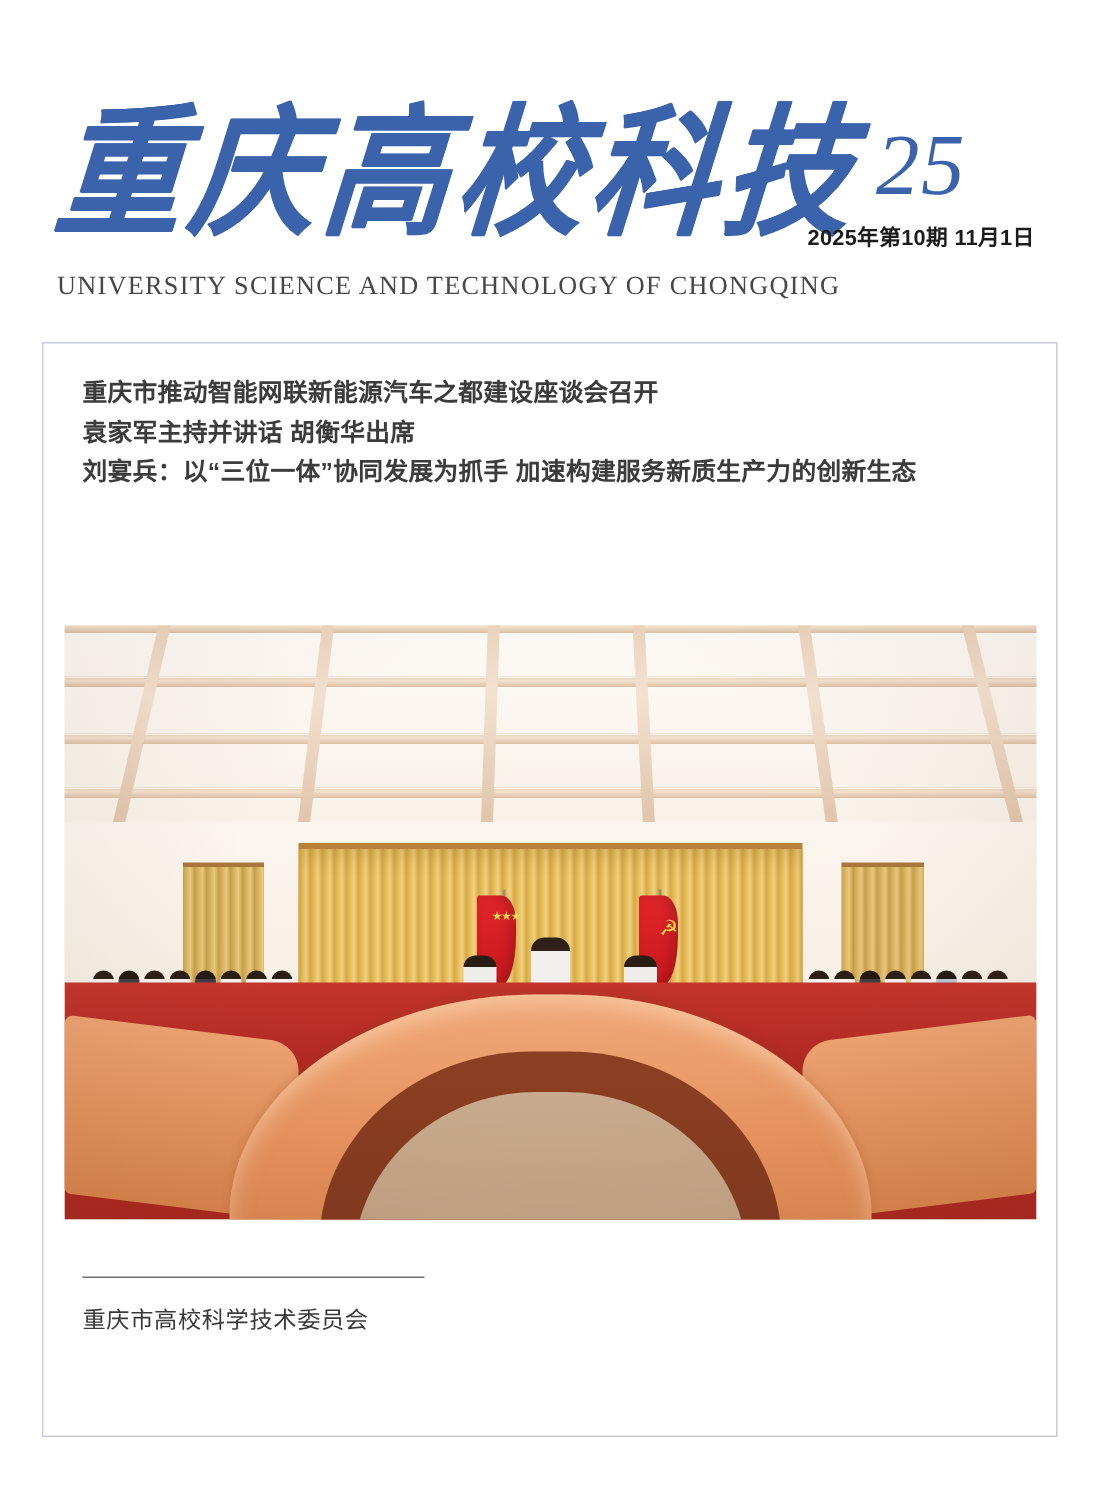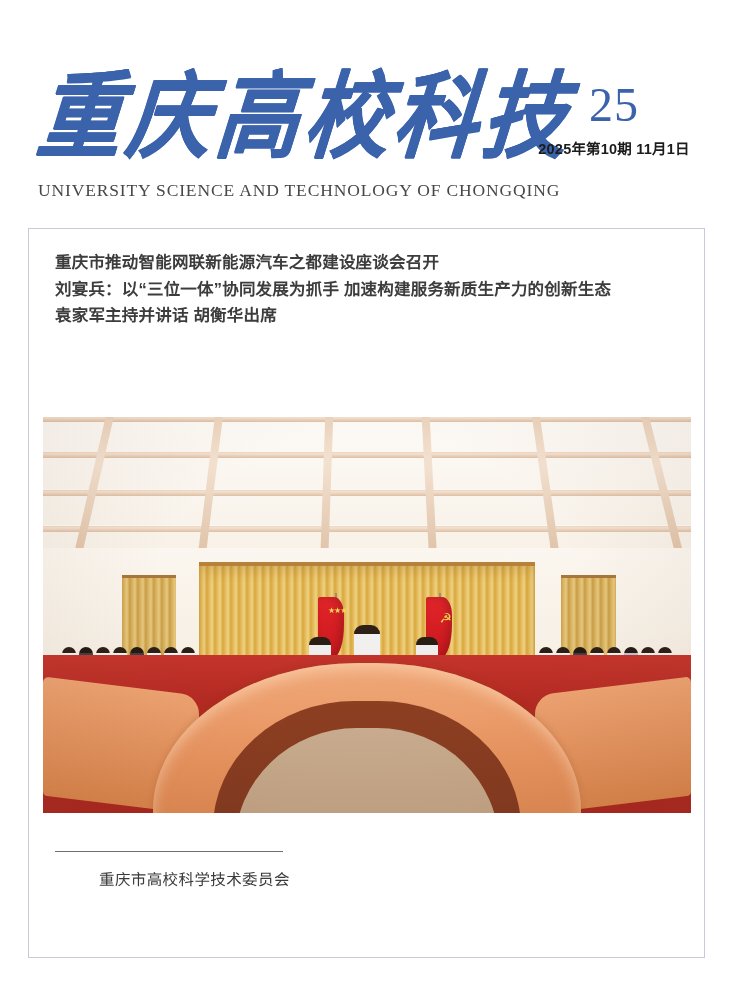--- a/index.html
+++ b/index.html
@@ -74,23 +74,24 @@
   .masthead-right {
     position: absolute;
     right: 22px;
     top: 82px;
     width: 190px;
     text-align: center;
   }
 
   .issue-number {
     font-family: "Liberation Serif", "DejaVu Serif", serif;
-    font-size: 48px;
+    font-size: 58px;
     line-height: 0.95;
     font-weight: 400;
+    font-style: italic;
     color: #3a63ab;
     letter-spacing: 1px;
   }
 
   .issue-date {
     margin-top: 9px;
     font-size: 14.5px;
     font-weight: 700;
     color: #1c1c1c;
     letter-spacing: 0.2px;
@@ -425,21 +426,20 @@
     width: 228px;
     height: 1px;
     background: #6f6f6f;
   }
   .sponsor-item {
     margin-top: 15px;
     font-size: 15.5px;
     color: #3a3a3a;
     letter-spacing: 0.4px;
     white-space: nowrap;
-    margin-left: 44px;
   }
 </style>
 </head>
 <body>
 
 <div class="page">
 
   <div class="masthead">
 
     <div class="masthead-left">
@@ -451,22 +451,22 @@
       <div class="issue-number">25</div>
       <div class="issue-date">2025年第10期  11月1日</div>
     </div>
 
   </div>
 
   <div class="content-card">
 
     <div class="headlines">
       <div class="headline-sub">重庆市推动智能网联新能源汽车之都建设座谈会召开</div>
+      <div class="headline-sub">袁家军主持并讲话  胡衡华出席</div>
       <div class="headline-sub">刘宴兵：以“三位一体”协同发展为抓手  加速构建服务新质生产力的创新生态</div>
-      <div class="headline-sub">袁家军主持并讲话  胡衡华出席</div>
     </div>
 
     <div class="photo-frame">
       <div class="photo">
 
         <div class="ph-wall"></div>
 
         <div class="ceiling">
           <div class="beam beam-h" style="top:6px;"></div>
           <div class="beam beam-h" style="top:42px;"></div>

